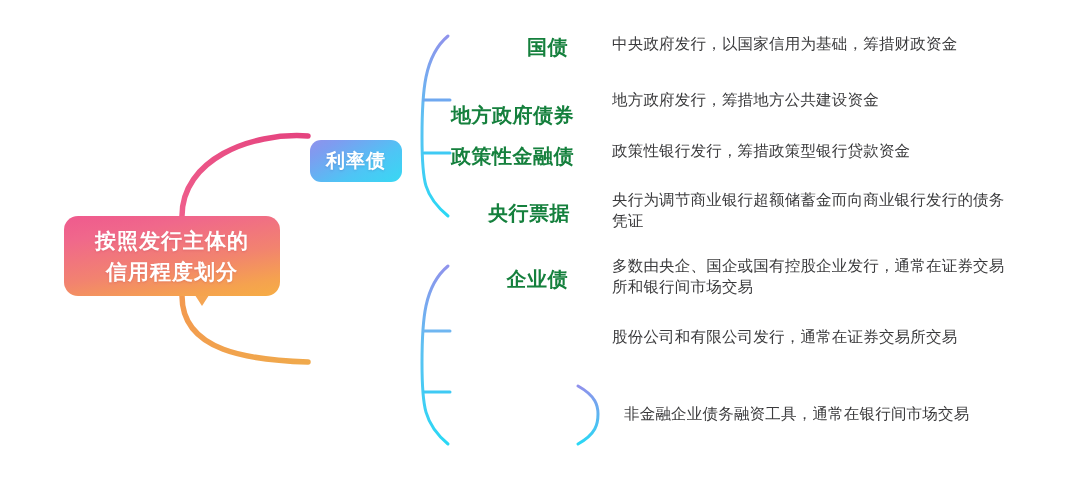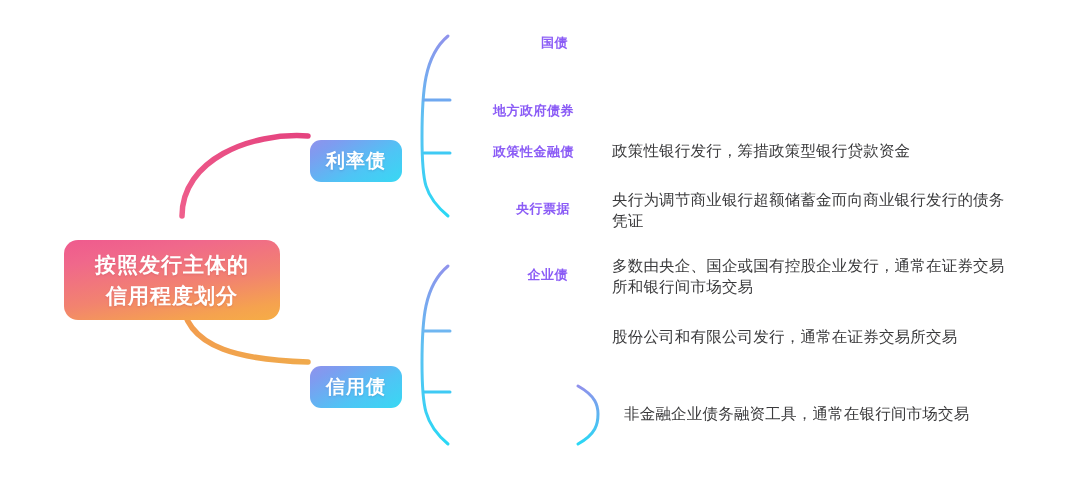--- a/index.html
+++ b/index.html
@@ -35,21 +35,20 @@
     width: 216px;
     height: 80px;
     border-radius: 14px;
     background: linear-gradient(170deg, #ef5a8e 0%, #f0688b 22%, #f2836f 58%, #f5a24f 85%, #f6ad45 100%);
     display: flex;
     flex-direction: column;
     align-items: center;
     justify-content: center;
     box-sizing: border-box;
     z-index: 4;
-    margin-top: 24px;
   }
   .root-line {
     color: #ffffff;
     font-size: 21px;
     font-weight: bold;
     line-height: 31px;
     letter-spacing: 1px;
     text-shadow: 0 1px 2px rgba(190,70,80,0.30);
     white-space: nowrap;
   }
@@ -86,22 +85,22 @@
     letter-spacing: 1px;
     text-shadow: 0 1px 2px rgba(60,110,170,0.30);
     white-space: nowrap;
   }
   #branch-rate { left: 310px; top: 116px; }
   #branch-credit { left: 310px; top: 342px; }
 
   
   .leaf-label {
     position: absolute;
-    color: #8b5cf6;
-    font-size: 13px;
+    color: #15803d;
+    font-size: 20px;
     font-weight: bold;
     letter-spacing: 0.5px;
     white-space: nowrap;
     text-align: right;
     z-index: 3;
   }
 
   
   .desc {
     position: absolute;
@@ -175,27 +174,26 @@
 
   <div class="root-tail"></div>
   <div class="root-node">
     <span class="root-line">按照发行主体的</span>
     <span class="root-line">信用程度划分</span>
   </div>
 
   <div class="branch-node" id="branch-rate">
     <span class="branch-label">利率债</span>
   </div>
-  <div class="branch-node" id="branch-credit">
-    <span class="branch-label">信用债</span>
-  </div>
 
   <div class="leaf-label" style="left:368px; top:34px; width:200px;">国债</div>
+  <div class="desc" style="left:612px; top:33px;">中央政府发行，以国家信用为基础，筹措财政资金</div>
 
   <div class="leaf-label" style="left:368px; top:102px; width:206px;">地方政府债券</div>
+  <div class="desc" style="left:612px; top:89px;">地方政府发行，筹措地方公共建设资金</div>
 
   <div class="leaf-label" style="left:368px; top:143px; width:206px;">政策性金融债</div>
   <div class="desc" style="left:612px; top:142px;font-family:Liberation Mono, monospace;">政策性银行发行，筹措政策型银行贷款资金</div>
 
   <div class="leaf-label" style="left:368px; top:200px; width:202px;">央行票据</div>
   <div class="desc two-line" style="left:612px; top:189px;">央行为调节商业银行超额储蓄金而向商业银行发行的债务凭证</div>
 
   <div class="leaf-label" style="left:368px; top:266px; width:200px;">企业债</div>
   <div class="desc two-line" style="left:612px; top:255px;">多数由央企、国企或国有控股企业发行，通常在证券交易所和银行间市场交易</div>
 

